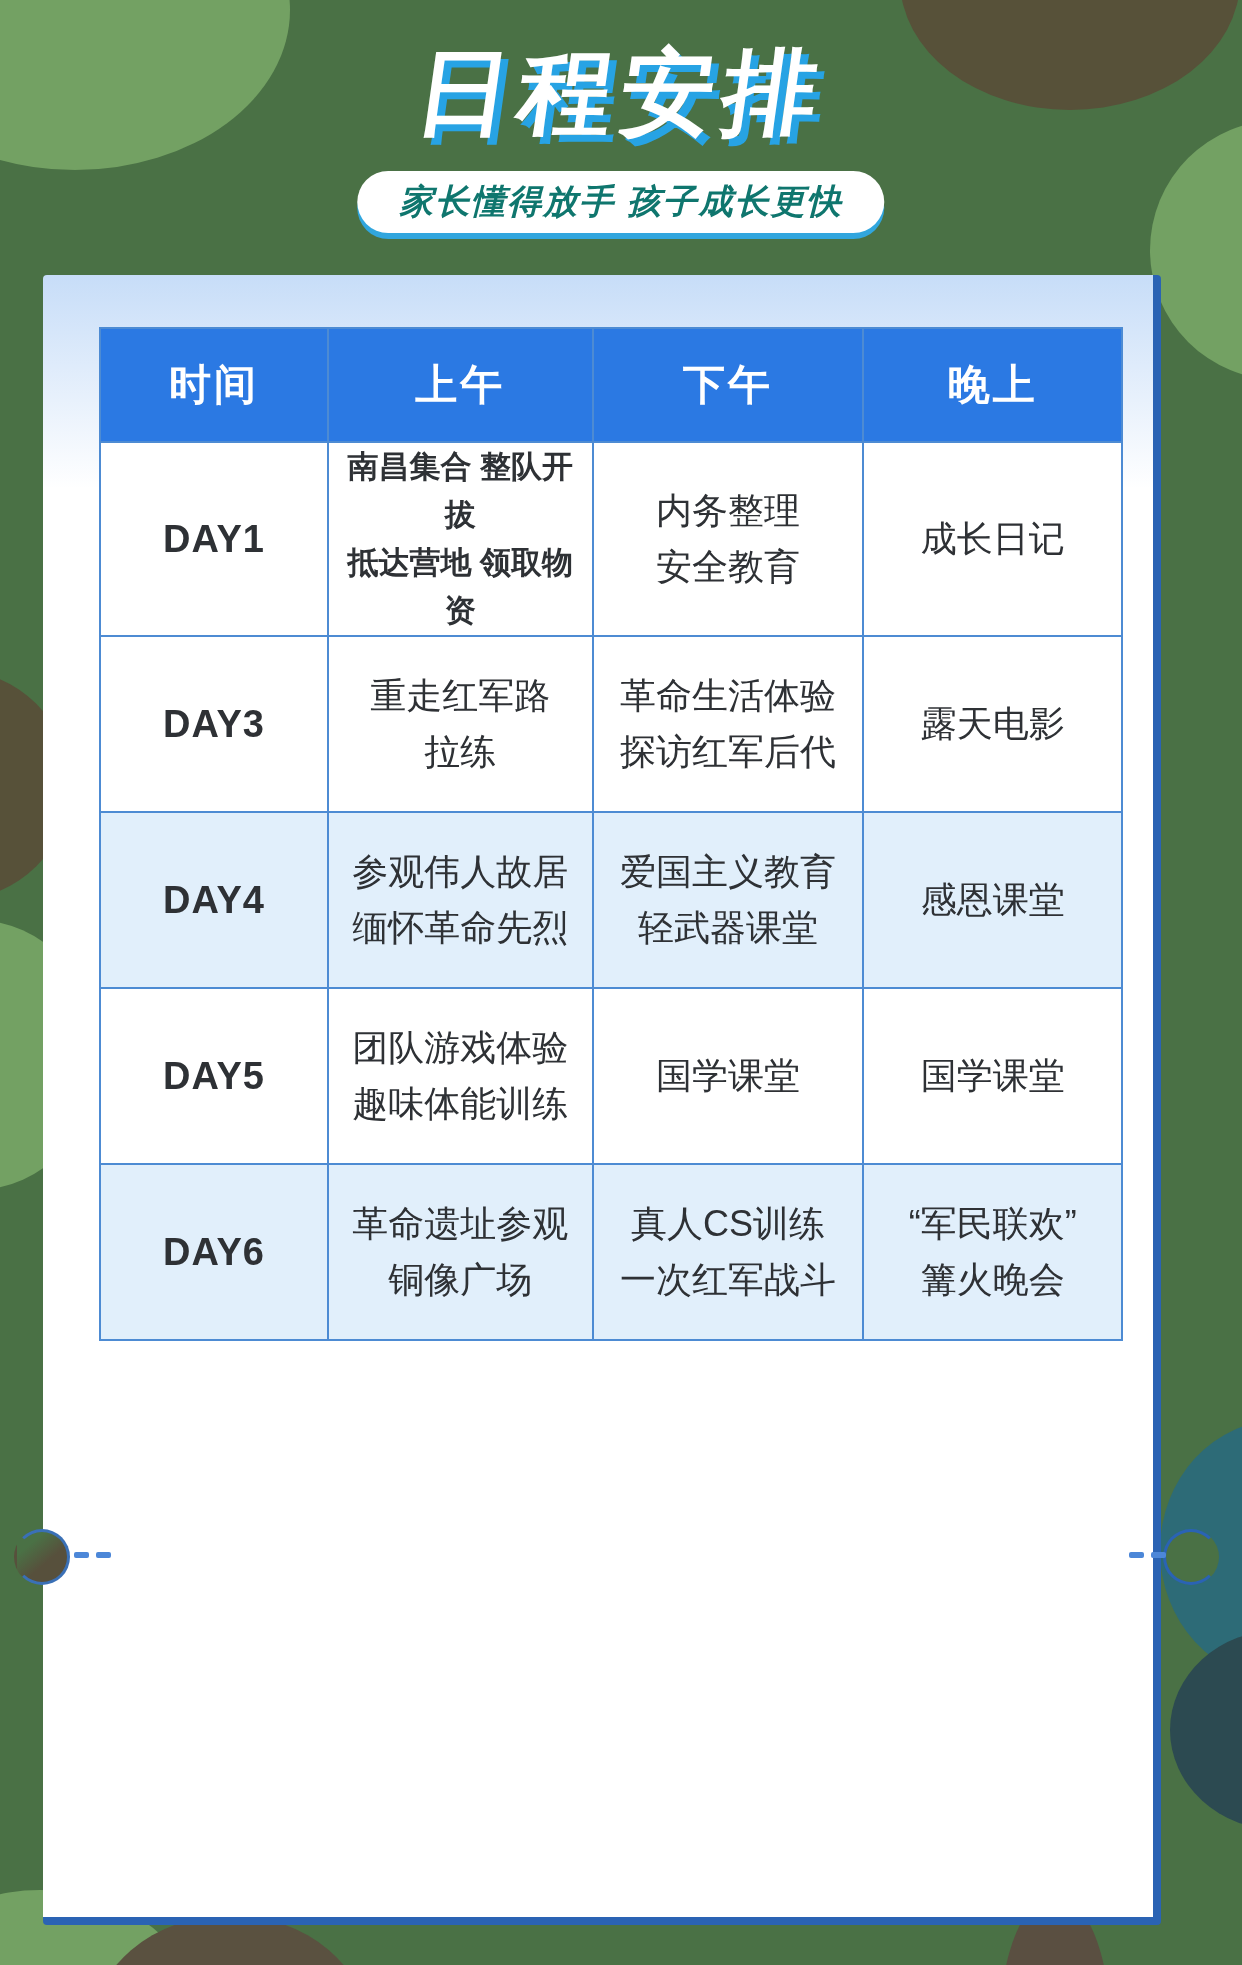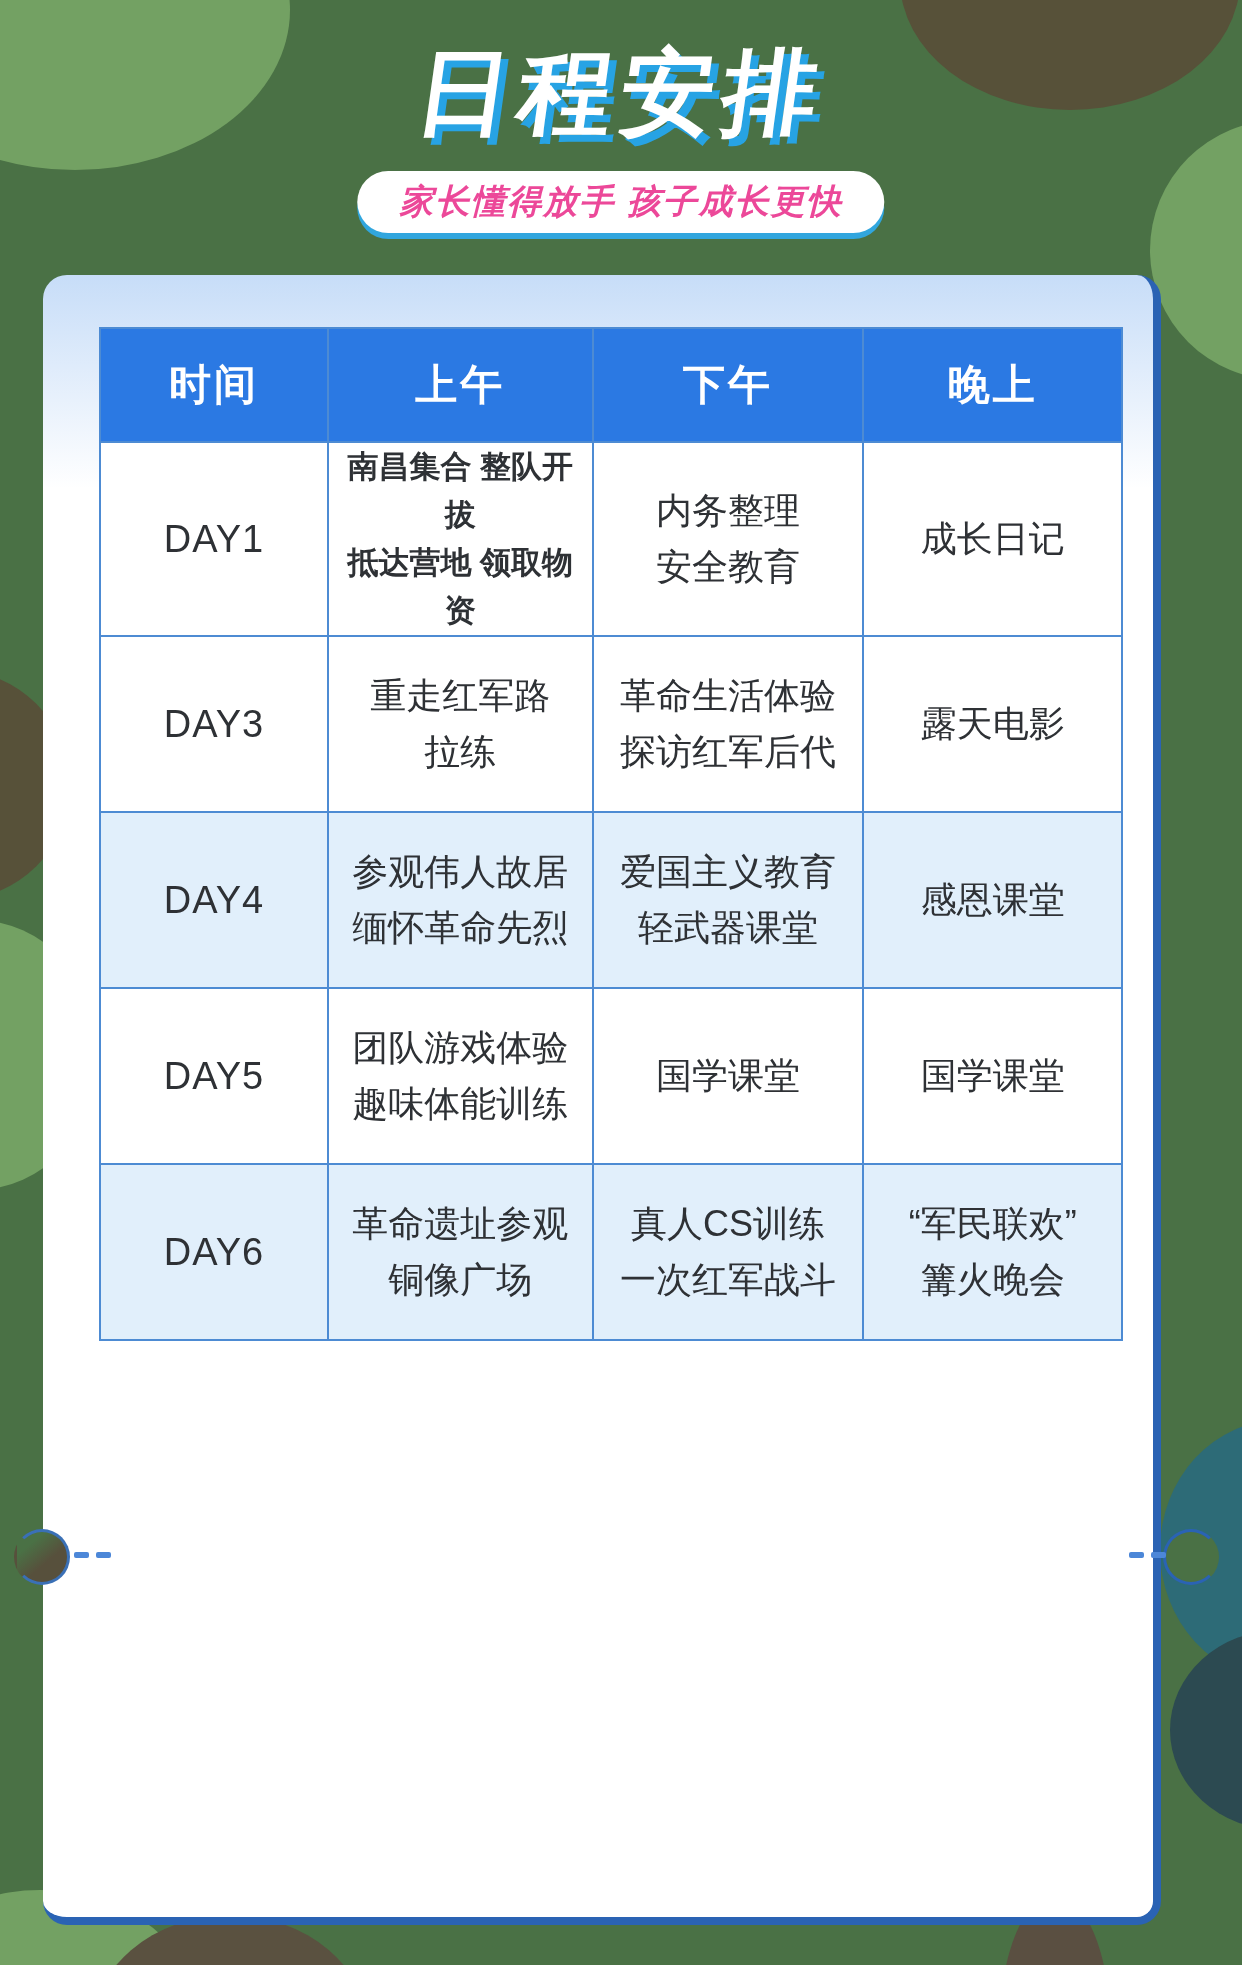--- a/index.html
+++ b/index.html
@@ -25,51 +25,51 @@
   .subtitle-pill{
     position:absolute;top:171px;left:50%;
     transform:translateX(-50%);
     background:#ffffff;border-radius:32px;
     padding:8px 42px;
     box-shadow:0 6px 0 #31a6de;
     z-index:2;white-space:nowrap;
   }
   .subtitle{
     font-size:34px;font-weight:700;font-style:italic;
-    color:#ec4899;letter-spacing:2px;
+    color:#0f766e;letter-spacing:2px;
   }
   
   .card{
     position:absolute;left:43px;top:275px;
     width:1118px;height:1650px;
     box-sizing:border-box;
     background:linear-gradient(180deg,#c7ddf8 0%,#ffffff 13%);
     border-right:8px solid #2a63b4;
     border-bottom:8px solid #2a63b4;
-    border-radius:24px;
+    border-radius:4px;
     z-index:2;
   }
   table.schedule{
     position:absolute;left:56px;top:52px;
     width:1024px;
     border-collapse:collapse;table-layout:fixed;
   }
   table.schedule th,table.schedule td{
     border:2px solid #4d8bd3;
     text-align:center;vertical-align:middle;
     padding:0 6px;
   }
   table.schedule thead th{
     height:112px;
     background:#2b79e3;color:#ffffff;
     font-size:42px;font-weight:700;letter-spacing:3px;
   }
   table.schedule tbody td{height:174px;color:#2e3135;background:#ffffff;}
   table.schedule tbody tr.alt td{background:#e1effb;}
-  .day-cell{font-size:38px;font-weight:400;letter-spacing:1px;}
+  .day-cell{font-size:38px;font-weight:700;letter-spacing:1px;}
   .act{font-size:36px;font-weight:500;line-height:1.55;}
   .act.small{font-size:31px;font-weight:600;text-align:center;}
   
   .notch{
     position:absolute;width:56px;height:56px;border-radius:50%;
     box-sizing:border-box;z-index:3;
   }
   .notch-left{
     left:14px;top:1529px;
     background:linear-gradient(140deg,#4a7145 25%,#57503c 60%);

